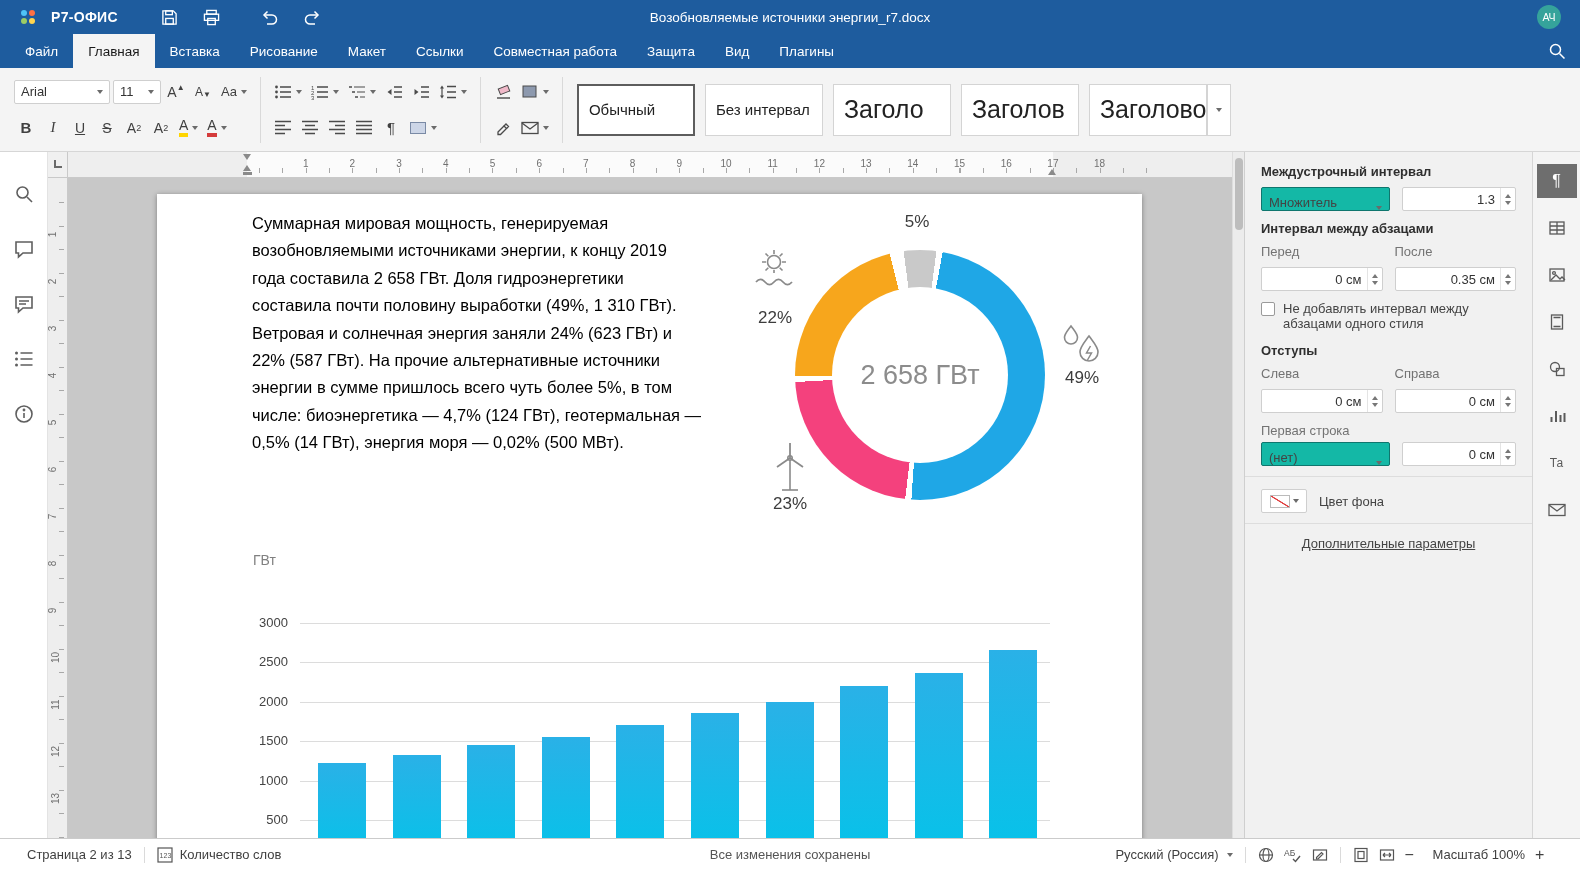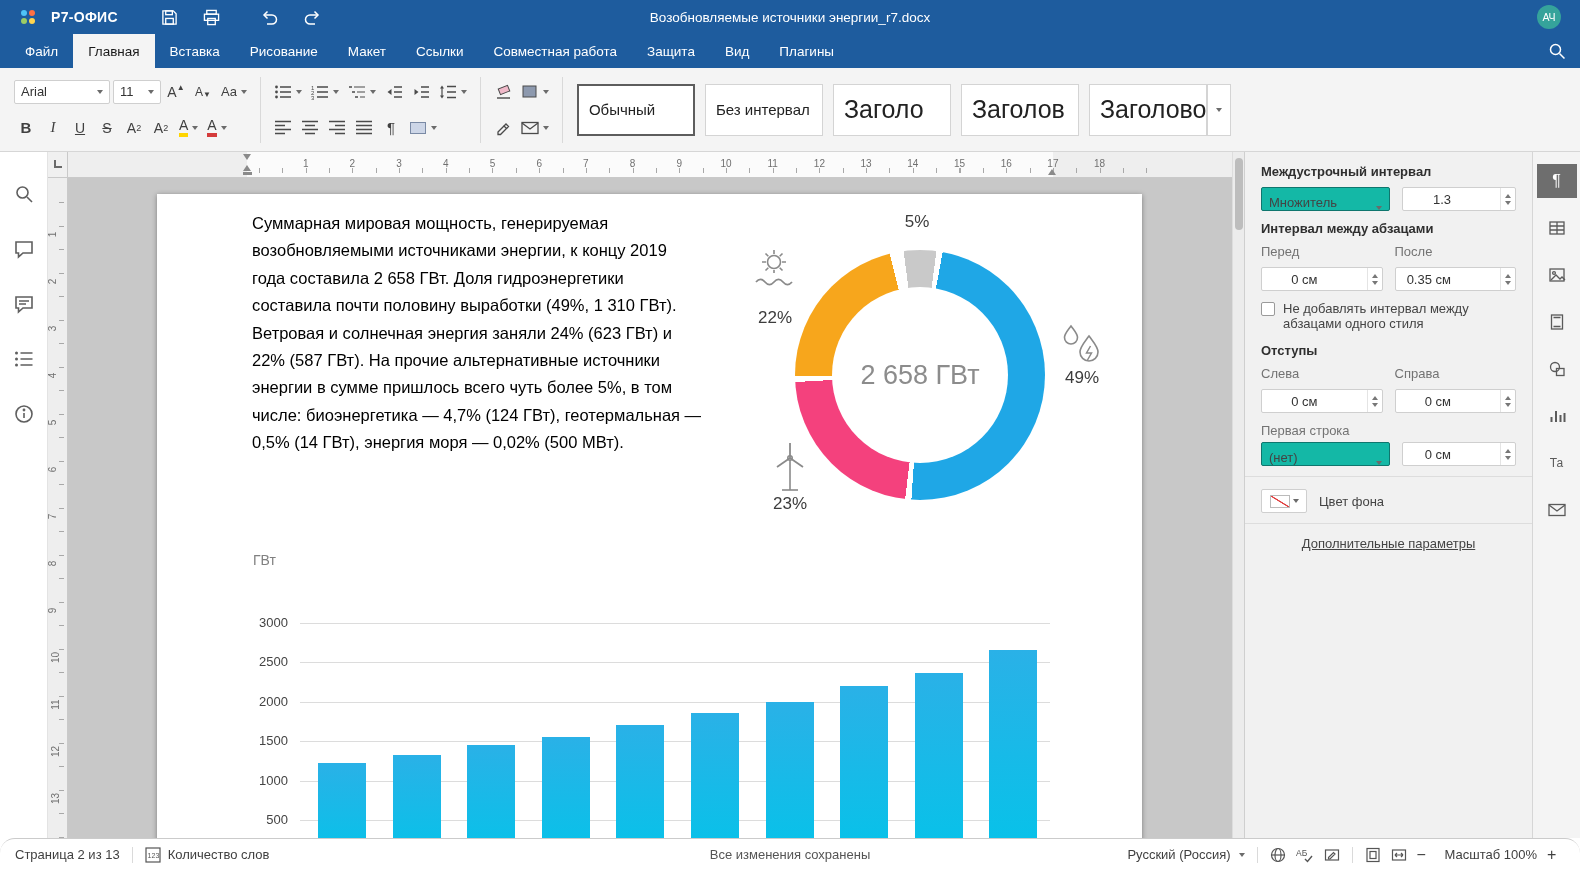--- a/index.html
+++ b/index.html
@@ -97,39 +97,39 @@
   .vscroll { width:12px; background:#ececec; border-left:1px solid #ddd; position:relative; }
   .vthumb { position:absolute; top:6px; left:2px; width:8px; height:72px; border-radius:4px; background:#bdbdbd; }
 
   
   .panel { width:288px; background:#f1f1f1; border-left:1px solid #cfcfcf; padding:12px 16px; font-size:13px; color:#444; overflow:hidden; }
   .sec-title { font-weight:bold; color:#2f2f2f; margin-bottom:8px; }
   .p-row { display:flex; gap:12px; margin-bottom:10px; align-items:center; }
   .p-col { flex:1; }
   .p-label { margin-bottom:4px; color:#737373; }
   .combo2 { background:#14b8a6; border:1px solid #0f766e; height:24px; display:flex; align-items:flex-end; justify-content:space-between; padding:0 7px; border-radius:2px; cursor:pointer; }
-  .spin { display:flex; background:#fff; border:1px solid #cfcfcf; height:24px; border-radius:2px; overflow:hidden;gap:44px; }
+  .spin { display:flex; background:#fff; border:1px solid #cfcfcf; height:24px; border-radius:2px; overflow:hidden; }
   .spin input { border:0; flex:1; min-width:0; text-align:right; font-size:13px; padding:0 5px; outline:none; background:transparent; font-family:inherit; color:#333; }
   .spin-ud { width:15px; border-left:1px solid #e4e4e4; display:flex; flex-direction:column; align-items:center; justify-content:center; gap:3px; cursor:pointer; }
   .up { width:0;height:0;border-left:3px solid transparent;border-right:3px solid transparent;border-bottom:4px solid #777; }
   .dn { width:0;height:0;border-left:3px solid transparent;border-right:3px solid transparent;border-top:4px solid #777; }
   .chk-row { display:flex; gap:8px; margin:4px 0 12px; cursor:pointer; }
   .chk { width:14px; height:14px; border:1px solid #9a9a9a; background:#fff; border-radius:2px; flex-shrink:0; margin-top:1px; }
   .p-sep { border-top:1px solid #dddddd; margin:10px -16px 12px; }
   .color-combo { width:46px; height:24px; background:#fff; border:1px solid #cfcfcf; border-radius:2px; display:flex; align-items:center; justify-content:center; gap:3px; cursor:pointer; }
   .swatch { width:20px; height:13px; border:1px solid #bbb; background:linear-gradient(to top right, #fff 45%, #e04040 48%, #e04040 52%, #fff 55%); }
   .adv-link { display:block; text-align:center; color:#444; text-decoration:underline; cursor:pointer; margin-top:4px; }
 
   
   .rightstrip { width:48px; background:#f4f4f4; border-left:1px solid #d6d6d6; display:flex; flex-direction:column; align-items:center; padding-top:12px; gap:13px; }
   .rs-btn { width:40px; height:34px; background:transparent; border:0; display:flex; align-items:center; justify-content:center; cursor:pointer; color:#5a5a5a; font-size:16px; }
   .rs-btn.active { background:#6e6e6e; color:#fff; }
 
   
-  .statusbar { position:absolute; bottom:0; left:0; right:0; height:32px; background:#fff; border-top:1px solid #cbcbcb; display:flex; align-items:center; padding:0 15px; font-size:13px; color:#3f3f3f;border-radius:15px; }
+  .statusbar { position:absolute; bottom:0; left:0; right:0; height:32px; background:#fff; border-top:1px solid #cbcbcb; display:flex; align-items:center; padding:0 27px; font-size:13px; color:#3f3f3f; }
   .sb-divider { width:1px; height:16px; background:#dadada; margin:0 12px; }
   .sb-center { position:absolute; left:50%; transform:translateX(-50%); color:#555; }
   .sb-right { margin-left:auto; display:flex; align-items:center; gap:10px; }
   .sb-btn { background:transparent; border:0; display:flex; align-items:center; gap:4px; font-size:13px; color:#3f3f3f; cursor:pointer; font-family:inherit; }
   .zoom-btn { font-size:16px; width:18px; }
 </style>
 </head>
 <body>
 
 <header class="titlebar">

